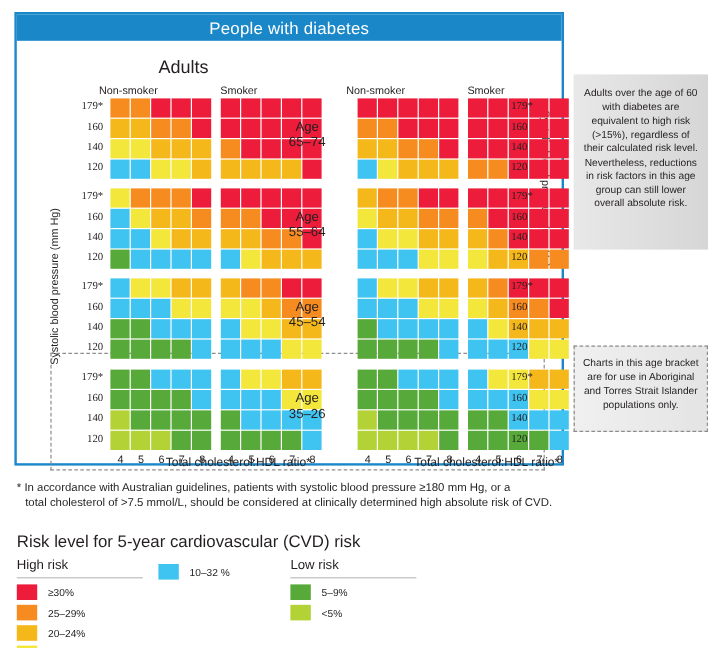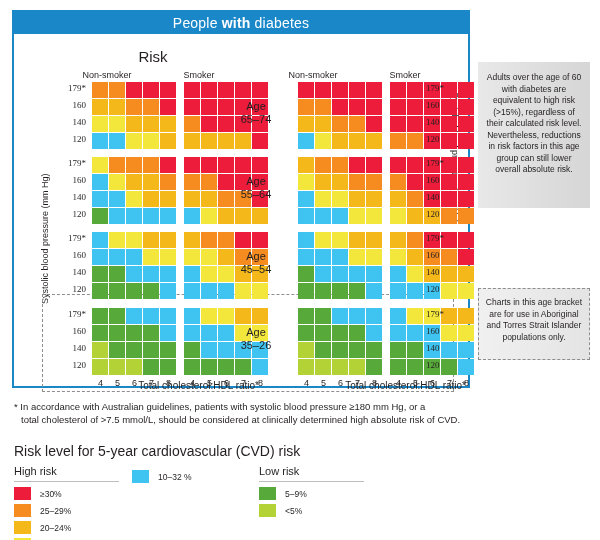--- a/index.html
+++ b/index.html
@@ -15,21 +15,21 @@
   #chart-panel{
     position:absolute;left:12px;top:10px;width:458px;height:378px;
     border:2px solid #1a87c9;background:#ffffff;box-sizing:border-box;
   }
   #panel-header{
     height:22px;background:#1a87c9;color:#ffffff;
     display:flex;align-items:center;justify-content:center;
     font-size:14px;letter-spacing:.2px;
   }
   #panel-header .hdr{white-space:pre;}
-  #panel-header .hdr b{font-weight:bold;}
+  #panel-header .hdr b{font-weight:normal;}
   
   .sex-title{
     position:absolute;font-size:15px;color:#231f20;text-align:center;width:150px;
   }
   #sex-women{left:64px;top:36px;}
   #sex-men{left:276px;top:36px;}
   
   .smk-title{position:absolute;font-size:9px;text-align:center;width:86px;color:#231f20;}
   #smk-w-non{left:50px;top:58px;}
   #smk-w-smk{left:142px;top:58px;}
@@ -81,37 +81,37 @@
     position:absolute;left:14px;top:400px;width:470px;
     font-size:9.5px;line-height:13px;color:#231f20;
   }
   #footnote .ind{display:block;padding-left:7px;}
   
   #legend{position:absolute;left:14px;top:443px;width:420px;}
   #legend-title{font-size:14px;margin-bottom:8px;color:#231f20;}
   .leg-col{position:absolute;top:22px;}
   #leg-high{left:0px;width:105px;}
   #leg-mod{left:118px;width:105px;}
-  #leg-low{left:245px;width:105px;}
+  #leg-low{left:228px;width:105px;}
   .leg-head{font-size:11px;padding-bottom:4px;border-bottom:1px solid #bdbdbd;width:100%;}
   .leg-item{display:flex;align-items:center;margin-top:4px;}
   .leg-sw{width:17px;height:13px;margin-right:9px;flex:none;}
   .leg-lab{font-size:8.5px;color:#231f20;}
   .leg-items{margin-top:5px;}
 </style>
 </head>
 <body>
 
 <div id="chart-panel">
 
   <div id="panel-header">
     <span class="hdr"><span>People </span><b>with</b><span> diabetes</span></span>
   </div>
 
-  <div class="sex-title" id="sex-women">Risk</div>
+  <div class="sex-title" id="sex-women">Adults</div>
 
   <div class="smk-title" id="smk-w-non">Non-smoker</div>
   <div class="smk-title" id="smk-w-smk">Smoker</div>
   <div class="smk-title" id="smk-m-non">Non-smoker</div>
   <div class="smk-title" id="smk-m-smk">Smoker</div>
 
   <div class="yaxis-cap" id="yaxis-left">Systolic blood pressure (mm Hg)</div>
   <div class="yaxis-cap" id="yaxis-right">Systolic blood pressure (mm Hg)</div>
 
   <div id="dashed-bracket"></div>

